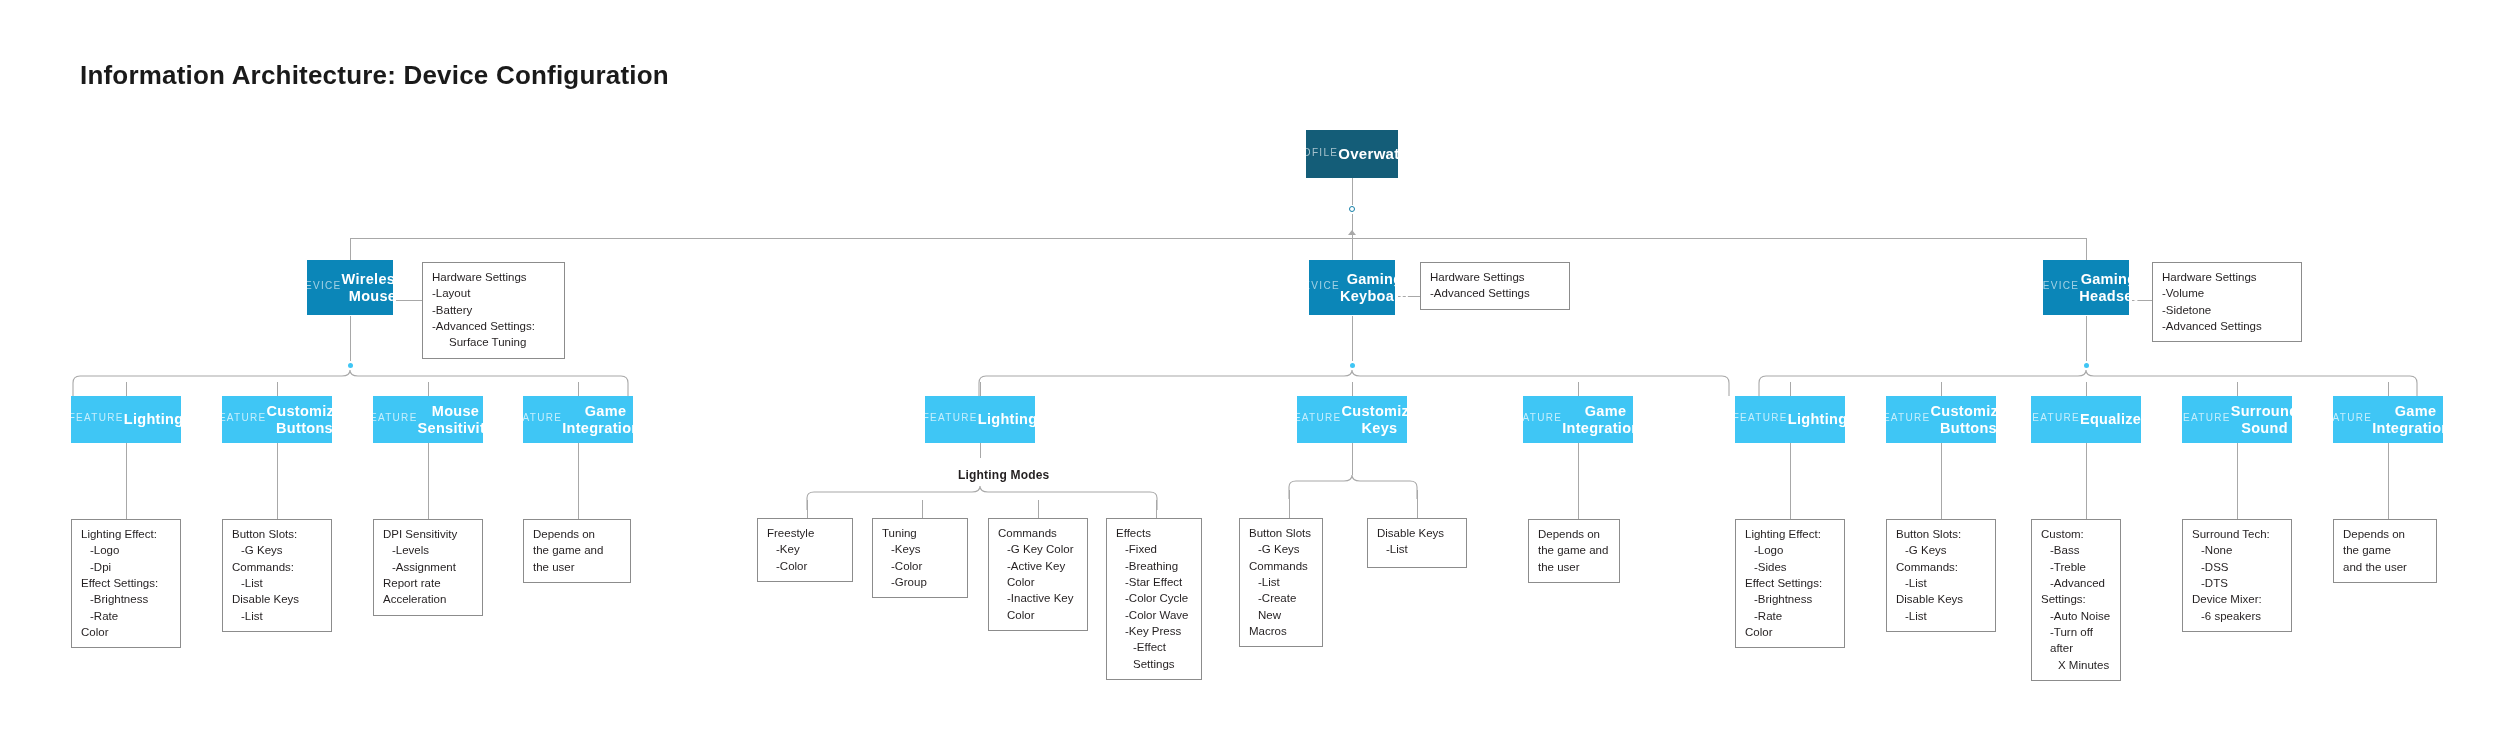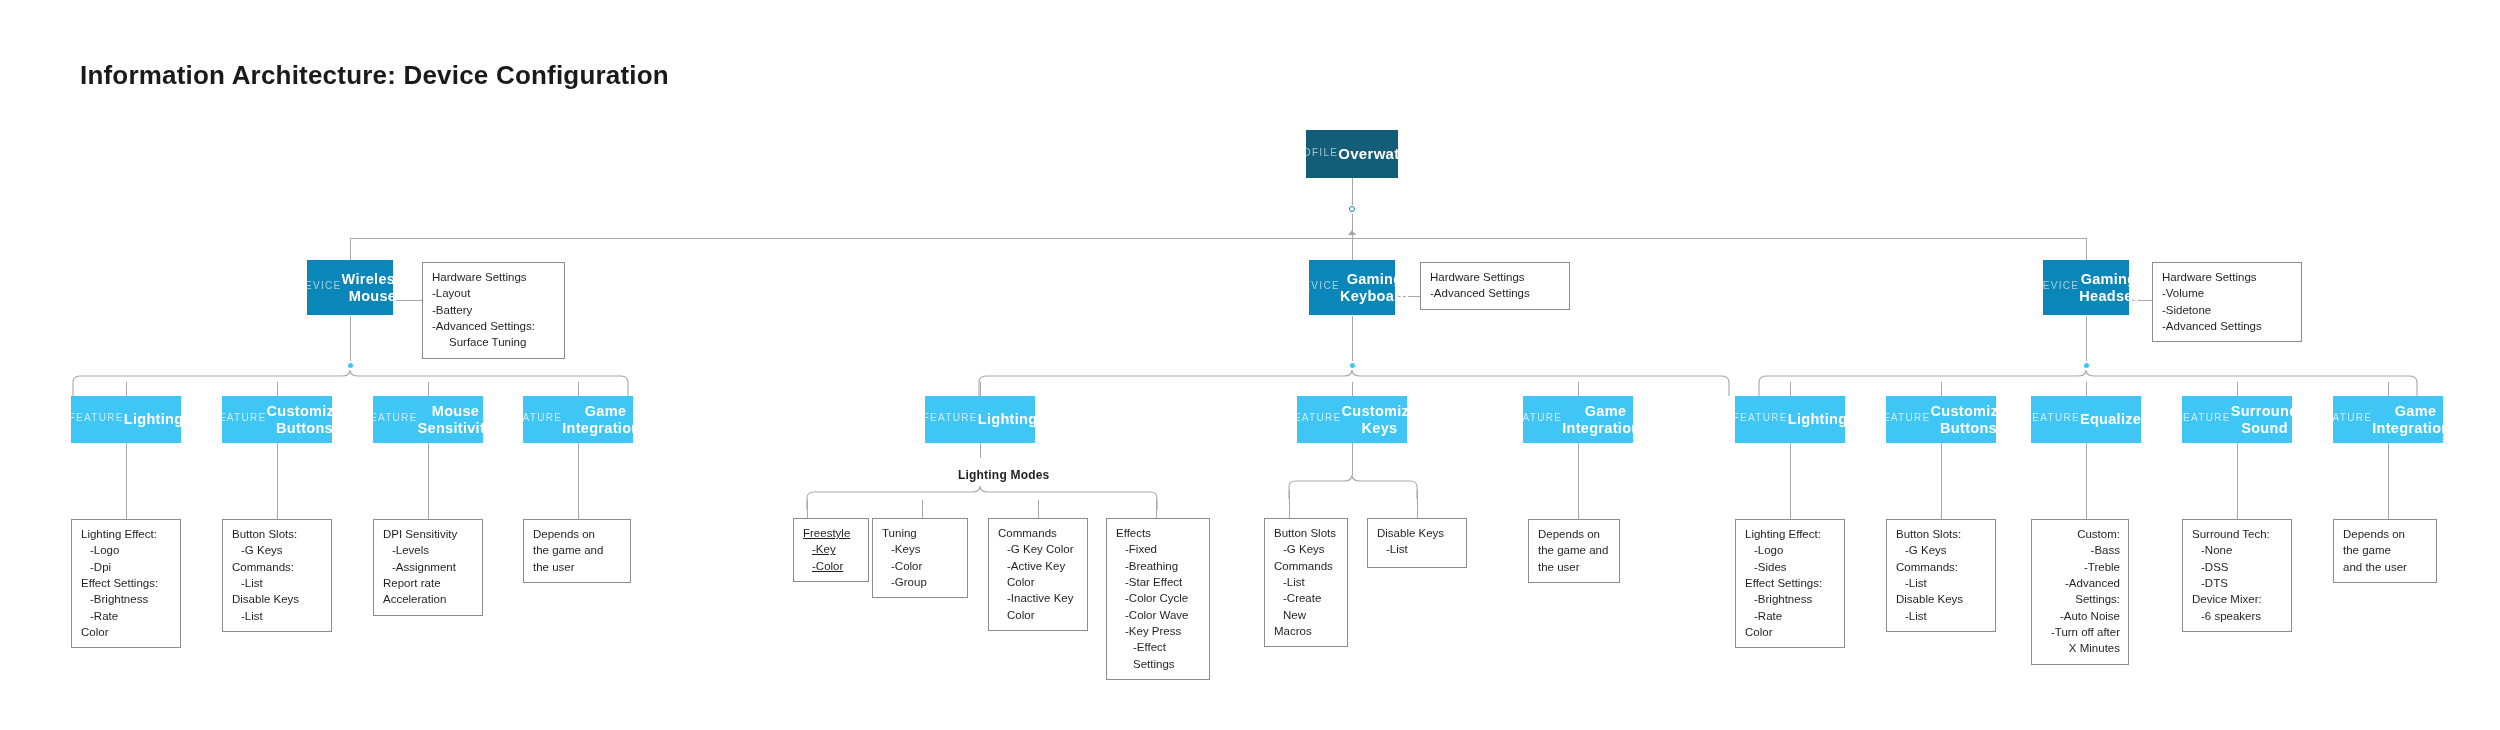--- a/index.html
+++ b/index.html
@@ -252,50 +252,50 @@
 
 <div class="node feature" style="left:1297px; top:396px;">
   <div class="kicker">FEATURE</div>
   <div class="label">Customize Keys</div>
 </div>
 <div class="node feature" style="left:1523px; top:396px;">
   <div class="kicker">FEATURE</div>
   <div class="label">Game Integrations</div>
 </div>
 
-<div class="box" id="kb-freestyle-box" style="left:793px;  top:518px; width:76px;  min-height:58px;text-decoration:underline;">
+<div class="box" id="kb-freestyle-box" style="left:757px;  top:518px; width:96px;  min-height:58px;">
     <div>Freestyle</div>
     <div class=" i">-Key</div>
     <div class=" i">-Color</div>
   </div>
 <div class="box" id="kb-groups-box" style="left:872px;  top:518px; width:96px;  min-height:72px;">
     <div>Tuning</div>
     <div class=" i">-Keys</div>
     <div class=" i">-Color</div>
     <div class=" i">-Group</div>
   </div>
 <div class="box" id="kb-commands-box" style="left:988px;  top:518px; width:100px; min-height:100px;">
     <div>Commands</div>
     <div class=" i">-G Key Color</div>
     <div class=" i">-Active Key</div>
     <div class=" i">Color</div>
     <div class=" i">-Inactive Key</div>
     <div class=" i">Color</div>
   </div>
-<div class="box" id="kb-effects-box" style="left:1106px; top:518px; width:104px; min-height:120px;">
+<div class="box" id="kb-effects-box" style="left:1106px; top:518px; width:96px; min-height:120px;">
     <div>Effects</div>
     <div class=" i">-Fixed</div>
     <div class=" i">-Breathing</div>
     <div class=" i">-Star Effect</div>
     <div class=" i">-Color Cycle</div>
     <div class=" i">-Color Wave</div>
     <div class=" i">-Key Press</div>
     <div class=" i2">-Effect Settings</div>
   </div>
-<div class="box" id="kb-slots-box" style="left:1239px; top:518px; width:84px; min-height:92px;margin-left:25px;">
+<div class="box" id="kb-slots-box" style="left:1239px; top:518px; width:84px; min-height:92px;">
     <div class="b">Button Slots</div>
     <div class=" i">-G Keys</div>
     <div class="b">Commands</div>
     <div class=" i">-List</div>
     <div class=" i">-Create New</div>
     <div class="b">Macros</div>
   </div>
 <div class="box" id="kb-disable-box" style="left:1367px; top:518px; width:100px; min-height:50px;">
     <div class="b">Disable Keys</div>
     <div class=" i">-List</div>
@@ -337,21 +337,21 @@
     <div class="b">Color</div>
   </div>
 <div class="box" id="hs-buttons-box" style="left:1886px; top:519px; width:110px; min-height:92px;">
     <div class="b">Button Slots:</div>
     <div class=" i">-G Keys</div>
     <div class="b">Commands:</div>
     <div class=" i">-List</div>
     <div class="b">Disable Keys</div>
     <div class=" i">-List</div>
   </div>
-<div class="box" id="hs-eq-box" style="left:2031px; top:519px; width:98px; min-height:118px;text-align:right;">
+<div class="box" id="hs-eq-box" style="left:2031px; top:519px; width:90px; min-height:118px;">
     <div class="b">Custom:</div>
     <div class=" i">-Bass</div>
     <div class=" i">-Treble</div>
     <div class=" i">-Advanced</div>
     <div class="b">Settings:</div>
     <div class=" i">-Auto Noise</div>
     <div class=" i">-Turn off after</div>
     <div class=" i2">X Minutes</div>
   </div>
 <div class="box" id="hs-surround-box" style="left:2182px; top:519px; width:110px; min-height:92px;">

